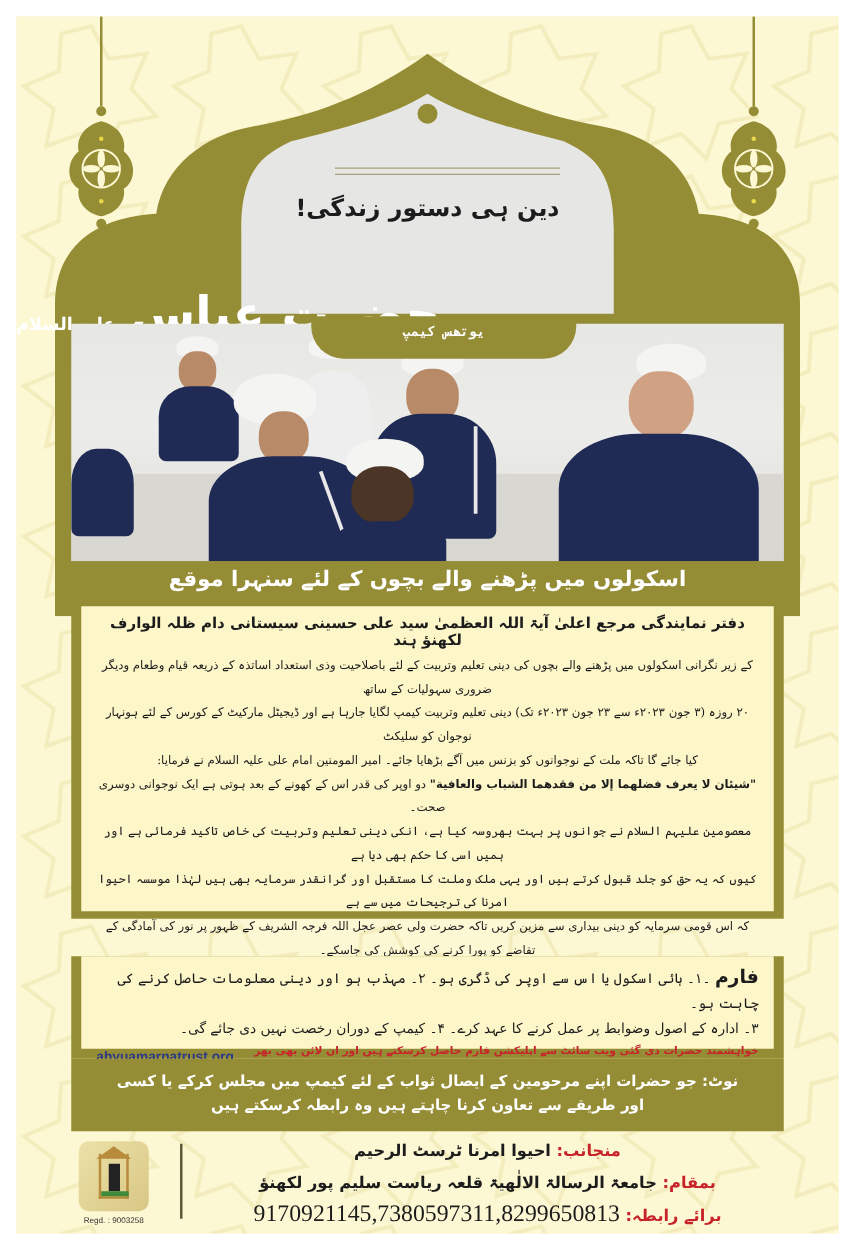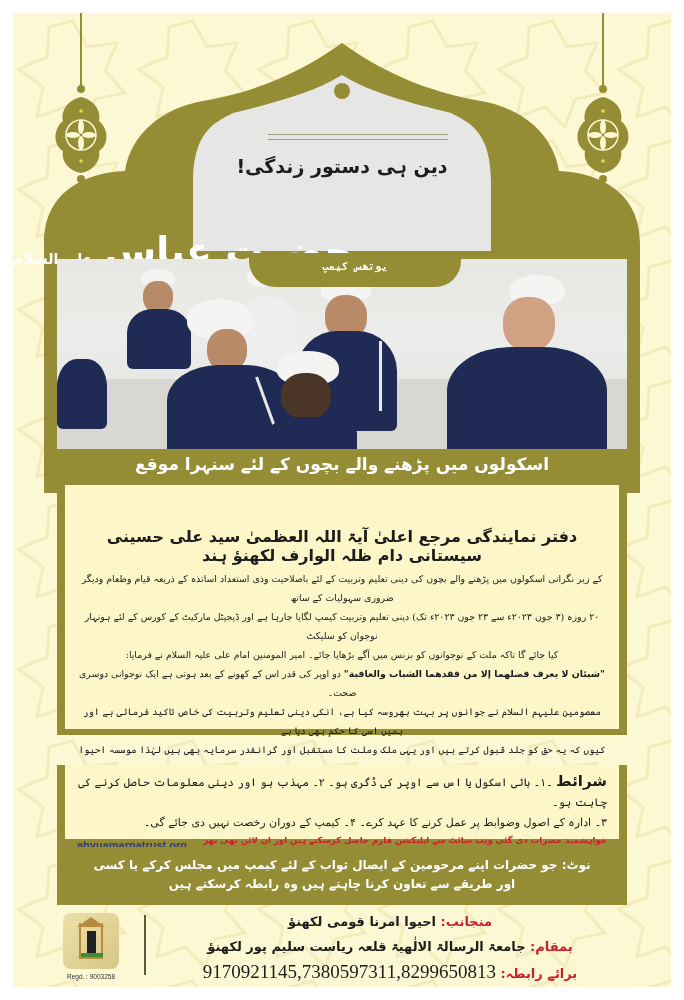--- a/index.html
+++ b/index.html
@@ -63,21 +63,21 @@
     }
 
     .body-box {
       position: absolute; left: 44px; top: 466px; width: 570px; height: 256px;
       background: #958d36; padding: 6px 8px 6px 8px;
     }
     .body-inner {
       background: #fdf6c8; height: 100%; padding: 6px 10px; direction: rtl; text-align: center;
       color: #1c1c1c;
     }
-    .office { font-size: 16px; font-weight: bold; margin-bottom: 4px; margin-top: 36px; }
+    .office { font-size: 12px; font-weight: bold; margin-bottom: 4px; }
     .para { font-family: "DejaVu Serif", serif; font-size: 9.4px; line-height: 19px; }
     .para .quote { font-weight: bold; font-family: "DejaVu Sans", sans-serif; }
     .callout { font-family: "DejaVu Serif", serif; font-size: 13px; font-weight: bold; margin-top: 4px; }
 
     .note-bar {
       position: absolute; left: 44px; top: 722px; width: 570px; height: 30px;
       background: #958d36; color: #fff; font-size: 14px; line-height: 30px;
       text-align: center; direction: rtl; font-family: "DejaVu Serif", serif;
     }
     .note-bar b { font-family: "DejaVu Sans", sans-serif; font-size: 17px; }
@@ -237,21 +237,21 @@
         <div>کہ اس قومی سرمایہ کو دینی بیداری سے مزین کریں تاکہ حضرت ولی عصر عجل اللہ فرجہ الشریف کے ظہور پر نور کی آمادگی کے تقاضے کو پورا کرنے کی کوشش کی جاسکے۔</div>
       </div>
       <div class="callout">لہٰذا خواہش مند نوجوان مندرجہ ذیل نمبروں سے فارم حاصل کریں ۱۰ مئی سے ۳۱ مئی تک فارم جمع کرائیں۔</div>
     </div>
   </div>
 
 
   <div class="cond-box">
     <div class="cond-inner">
       <div class="cond-line">
-        <b>شرائط</b>
+        <b>فارم</b>
         <span>۔۱۔ ہائی اسکول یا اس سے اوپر کی ڈگری ہو۔ ۲۔ مہذب ہو اور دینی معلومات حاصل کرنے کی چاہت ہو۔</span>
       </div>
       <div class="cond-line">۳۔ ادارہ کے اصول وضوابط پر عمل کرنے کا عہد کرے۔ ۴۔ کیمپ کے دوران رخصت نہیں دی جائے گی۔</div>
       <div class="web-row">
         <span class="web-url">ahyuamarnatrust.org</span>
         <span class="web-note">خواہشمند حضرات دی گئی ویب سائٹ سے اپلیکشن فارم حاصل کرسکتے ہیں اور ان لائن بھی بھر سکتے ہیں</span>
       </div>
     </div>
   </div>
 
@@ -265,21 +265,21 @@
       <div class="roof"></div>
       <div class="house"></div>
       <div class="flag"></div>
       <div class="green"></div>
     </div>
     <div class="regd">Regd. : 9003258</div>
     <div class="vdivider"></div>
     <div class="footer-lines">
       <div class="f-line">
         <span class="lbl">منجانب:</span>
-        <span>احیوا امرنا قومی لکھنؤ</span>
+        <span>احیوا امرنا ٹرسٹ الرحیم</span>
       </div>
       <div class="f-line">
         <span class="lbl">بمقام:</span>
         <span>جامعۃ الرسالۃ الالٰھیۃ قلعہ ریاست سلیم پور لکھنؤ</span>
       </div>
       <div class="f-line">
         <span class="lbl">برائے رابطہ:</span>
         <span class="phones">9170921145,7380597311,8299650813</span>
       </div>
     </div>

